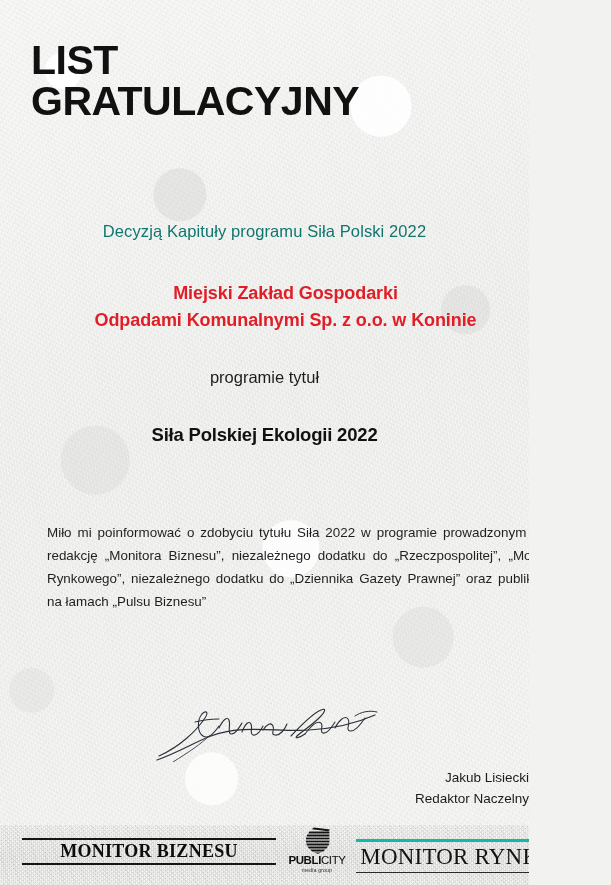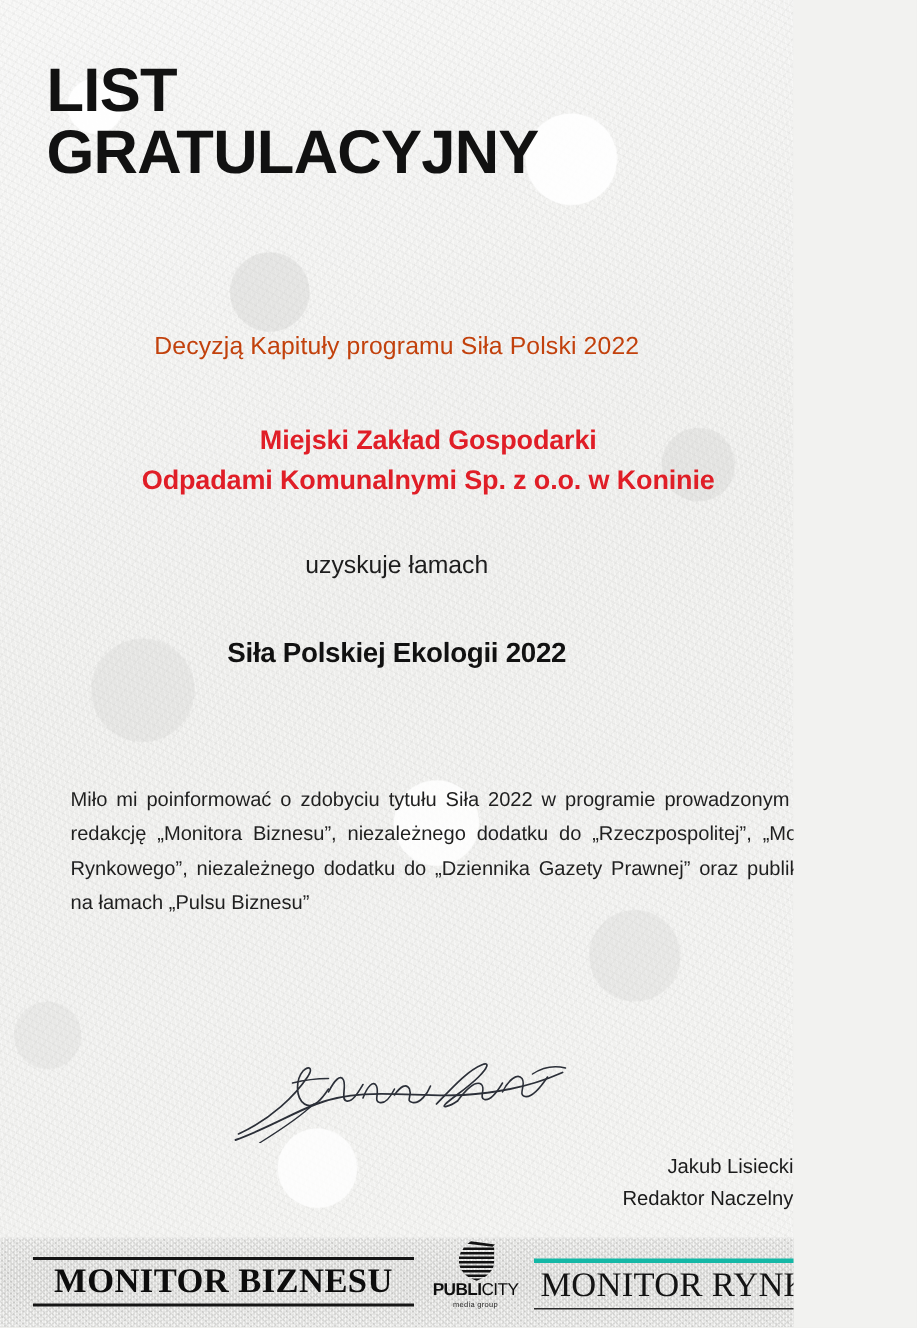--- a/index.html
+++ b/index.html
@@ -62,21 +62,21 @@
     white-space: pre-line;
   }
 
   
   .decision-line {
     position: absolute;
     left: 0; right: 0;
     top: 222px;
     text-align: center;
     font-size: 16.5px;
-    color: #c2410c;
+    color: #0f766e;
     letter-spacing: 0.1px;
   }
 
   .recipient {
     position: absolute;
     left: 0; right: 0;
     top: 280px;
     text-align: center;
     font-size: 18px;
     font-weight: 700;
@@ -181,21 +181,21 @@
     position: absolute;
     left: 22px;
     top: 13px;
     width: 254px;
     text-align: center;
     border-top: 2px solid #161616;
     border-bottom: 2px solid #161616;
     padding: 1px 0 2px;
     font-family: "Liberation Serif", serif;
     font-weight: 700;
-    font-size: 23px;
+    font-size: 18px;
     letter-spacing: 0.3px;
     color: #0d0d0d;
     line-height: 1.12;
   }
 
   .logo-rynkowy {
     position: absolute;
     right: 12px;
     top: 14px;
     width: 243px;
@@ -248,21 +248,21 @@
   <div class="content">
 
     <h1 class="title">LIST
 GRATULACYJNY</h1>
 
     <div class="decision-line">Decyzją Kapituły programu Siła Polski 2022</div>
 
     <div class="recipient">Miejski Zakład Gospodarki
 Odpadami Komunalnymi Sp. z o.o. w Koninie</div>
 
-    <div class="awarded-line">uzyskuje łamach</div>
+    <div class="awarded-line">programie tytuł</div>
 
     <div class="award-title">Siła Polskiej Ekologii 2022</div>
 
     <div class="body-block">
       <p class="body-par">Miło mi poinformować o zdobyciu tytułu Siła 2022 w programie prowadzonym przez redakcję „Monitora Biznesu”, niezależnego dodatku do „Rzeczpospolitej”, „Monitora Rynkowego”, niezależnego dodatku do „Dziennika Gazety Prawnej” oraz publikującą na łamach „Pulsu Biznesu”</p>
     </div>
 
     <div class="signature-wrap">
       <svg class="signature-mark" viewBox="0 0 232 56">
         <g fill="none" stroke="#2b2f38" stroke-linecap="round" stroke-linejoin="round">

